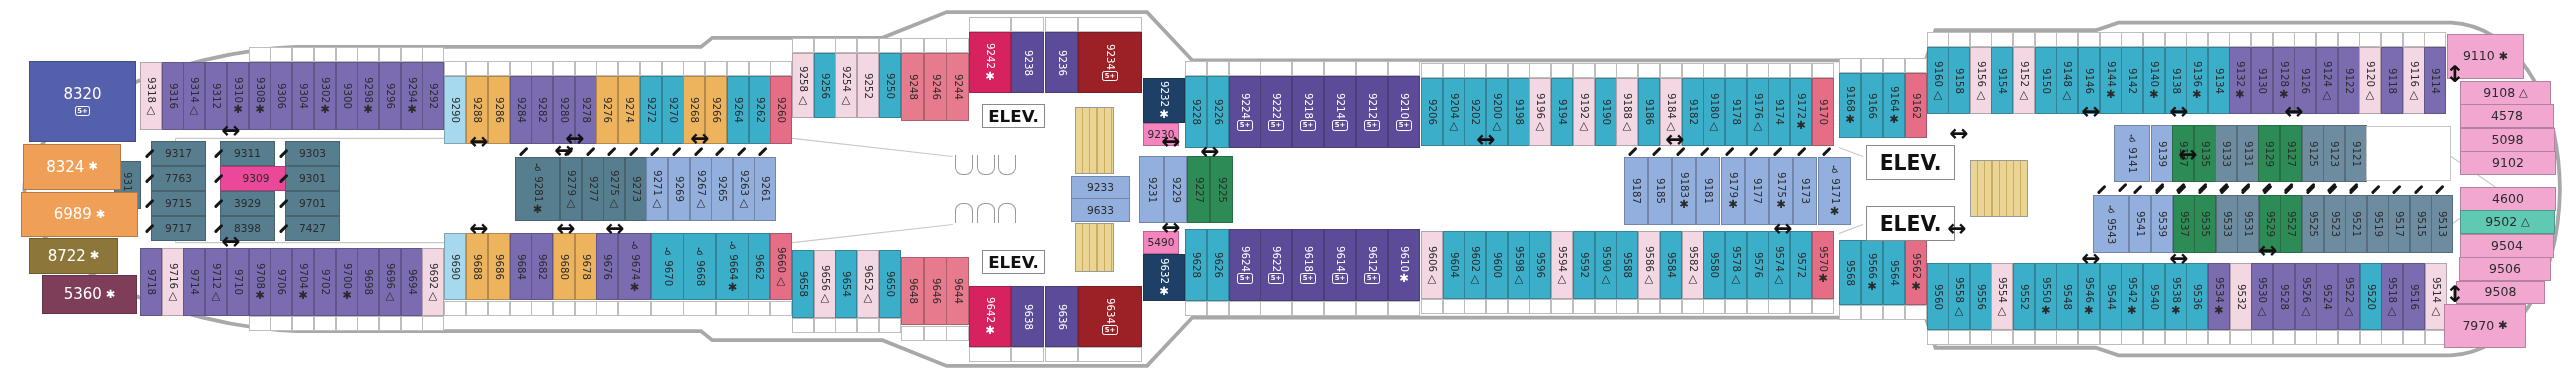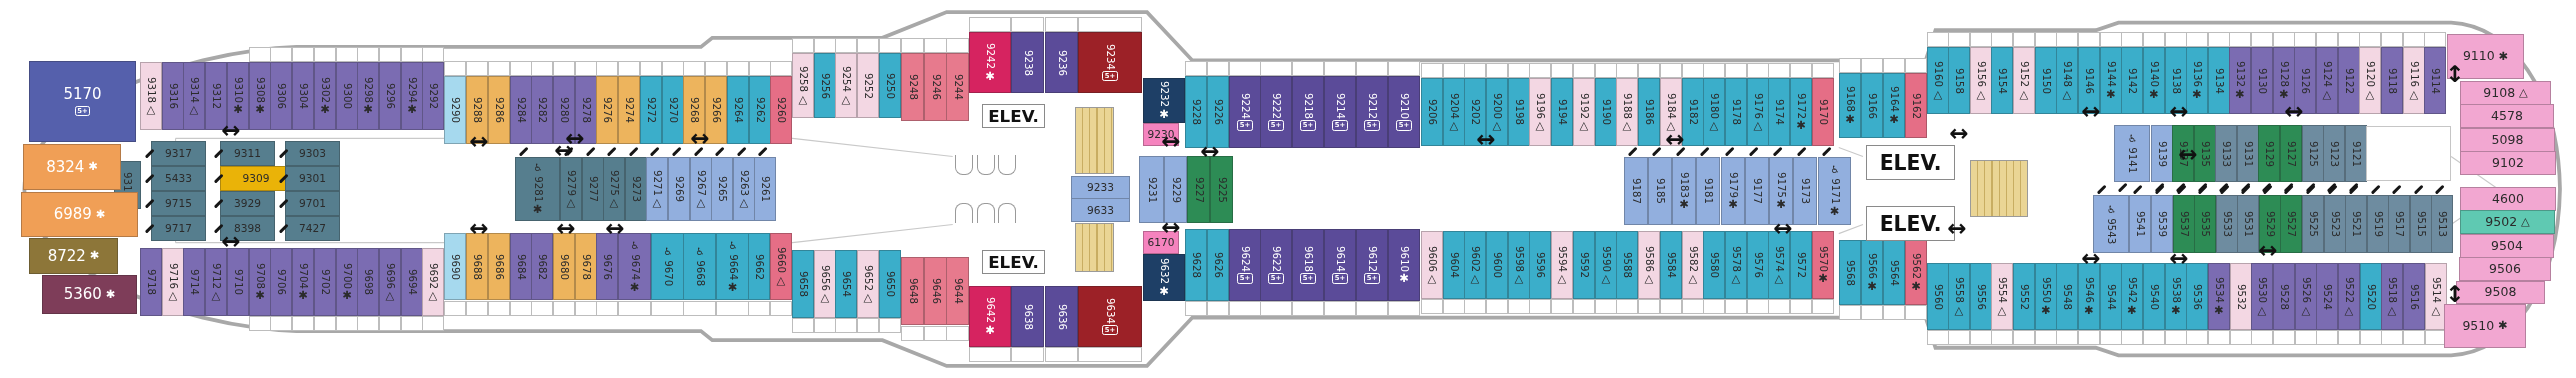--- a/index.html
+++ b/index.html
@@ -644,21 +644,21 @@
       <div class="cabin vert wt" style="background: rgb(91, 75, 153); left: 1045px; top: 286px; width: 33px; height: 61px;">
         <span class="num">9636</span>
       </div>
       <div class="bandcell" style="left: 1045px; top: 347px; width: 33px; height: 15px;"></div>
       <div class="cabin vert wt" style="background: rgb(156, 33, 39); left: 1078px; top: 286px; width: 64px; height: 61px;">
         <span class="num">9634</span>
         <span class="badge">5+</span>
       </div>
       <div class="bandcell" style="left: 1078px; top: 347px; width: 64px; height: 15px;"></div>
       <div class="cabin horiz" style="background: rgb(245, 131, 190); left: 1143px; top: 231px; width: 36px; height: 23px;">
-        <span class="num">6170</span>
+        <span class="num">5490</span>
       </div>
       <div class="cabin vert wt" style="background: rgb(30, 63, 102); left: 1143px; top: 254px; width: 42px; height: 47px;">
         <span class="num">9632</span>
         <span class="sym">✱</span>
       </div>
       <div class="cabin vert" style="background: rgb(59, 174, 202); left: 1185px; top: 229px; width: 22px; height: 72px;">
         <span class="num">9628</span>
       </div>
       <div class="bandcell" style="left: 1185px; top: 301px; width: 22px; height: 15px;"></div>
       <div class="cabin vert" style="background: rgb(59, 174, 202); left: 1207px; top: 229px; width: 22px; height: 72px;">
@@ -1118,36 +1118,36 @@
         <i class="tick top"></i>
       </div>
       <div class="cabin vert" style="background: rgb(86, 126, 142); left: 114px; top: 161px; width: 26.5px; height: 48px;">
         <span class="num">9319</span>
       </div>
       <div class="cabin horiz" style="background: rgb(86, 126, 142); left: 151px; top: 141px; width: 55px; height: 25px;">
         <span class="num">9317</span>
         <i class="tick left"></i>
       </div>
       <div class="cabin horiz" style="background: rgb(86, 126, 142); left: 151px; top: 166px; width: 55px; height: 25px;">
-        <span class="num">5433</span>
+        <span class="num">7763</span>
         <i class="tick left"></i>
       </div>
       <div class="cabin horiz" style="background: rgb(86, 126, 142); left: 151px; top: 191px; width: 55px; height: 25px;">
         <span class="num">9715</span>
         <i class="tick left"></i>
       </div>
       <div class="cabin horiz" style="background: rgb(86, 126, 142); left: 151px; top: 216px; width: 55px; height: 25px;">
         <span class="num">9717</span>
         <i class="tick left"></i>
       </div>
       <div class="cabin horiz" style="background: rgb(86, 126, 142); left: 220px; top: 141px; width: 55px; height: 25px;">
         <span class="num">9311</span>
         <i class="tick left"></i>
       </div>
-      <div class="cabin horiz" style="background: #eab308; left: 220px; top: 166px; width: 72px; height: 25px;">
+      <div class="cabin horiz" style="background: #ec4899; left: 220px; top: 166px; width: 72px; height: 25px;">
         <span class="num">9309</span>
         <i class="tick left"></i>
       </div>
       <div class="cabin horiz" style="background: rgb(86, 126, 142); left: 220px; top: 191px; width: 55px; height: 25px;">
         <span class="num">3929</span>
         <i class="tick left"></i>
       </div>
       <div class="cabin horiz" style="background: rgb(86, 126, 142); left: 220px; top: 216px; width: 55px; height: 25px;">
         <span class="num">8398</span>
         <i class="tick left"></i>
@@ -1168,21 +1168,21 @@
         <span class="num">7427</span>
         <i class="tick left"></i>
       </div>
       <div class="cabin horiz" style="background: rgb(146, 175, 222); left: 1071px; top: 176px; width: 59px; height: 23px;">
         <span class="num">9233</span>
       </div>
       <div class="cabin horiz" style="background: rgb(146, 175, 222); left: 1071px; top: 198px; width: 59px; height: 24px;">
         <span class="num">9633</span>
       </div>
       <div class="cabin horiz wt big" style="background: rgb(85, 96, 172); left: 29px; top: 61px; width: 107px; height: 81px; flex-direction: column;">
-        <span class="num">5170</span>
+        <span class="num">8320</span>
         <span class="badge">5+</span>
       </div>
       <div class="cabin horiz wt big" style="background: rgb(240, 159, 86); left: 23px; top: 144px; width: 98px; height: 46px;">
         <span class="num">8324</span>
         <span class="sym">✱</span>
       </div>
       <div class="cabin horiz wt big" style="background: rgb(240, 159, 86); left: 21px; top: 192px; width: 117px; height: 45px;">
         <span class="num">6989</span>
         <span class="sym">✱</span>
       </div>
@@ -1221,21 +1221,21 @@
       <div class="cabin horiz bow" style="background: rgb(242, 167, 209); left: 2460px; top: 234px; width: 94px; height: 23.5px;">
         <span class="num">9504</span>
       </div>
       <div class="cabin horiz bow" style="background: rgb(242, 167, 209); left: 2459px; top: 257px; width: 92px; height: 23.5px;">
         <span class="num">9506</span>
       </div>
       <div class="cabin horiz bow" style="background: rgb(242, 167, 209); left: 2456px; top: 281px; width: 89px; height: 23px;">
         <span class="num">9508</span>
       </div>
       <div class="cabin horiz bow" style="background: rgb(242, 167, 209); left: 2444px; top: 304px; width: 82px; height: 44px;">
-        <span class="num">9510</span>
+        <span class="num">7970</span>
         <span class="sym">✱</span>
       </div>
       <div class="elev" style="font-size: 16.7px; left: 982px; top: 104px; width: 63px; height: 24px;">ELEV.</div>
       <div class="elev" style="font-size: 16.7px; left: 982px; top: 250px; width: 63px; height: 24px;">ELEV.</div>
       <div class="elev" style="font-size: 20.4px; left: 1866px; top: 145px; width: 89px; height: 35px;">ELEV.</div>
       <div class="elev" style="font-size: 20.4px; left: 1866px; top: 206px; width: 89px; height: 35px;">ELEV.</div>
       <div class="stairs" style="left: 1075px; top: 107px; width: 39px; height: 67px;"></div>
       <div class="stairs" style="left: 1075px; top: 223px; width: 39px; height: 49px;"></div>
       <div class="stairs" style="left: 1970px; top: 160px; width: 58px; height: 57px;"></div>
       <div class="arch dn" style="left: 955px; top: 155px; width: 18px; height: 19.7px;"></div>

